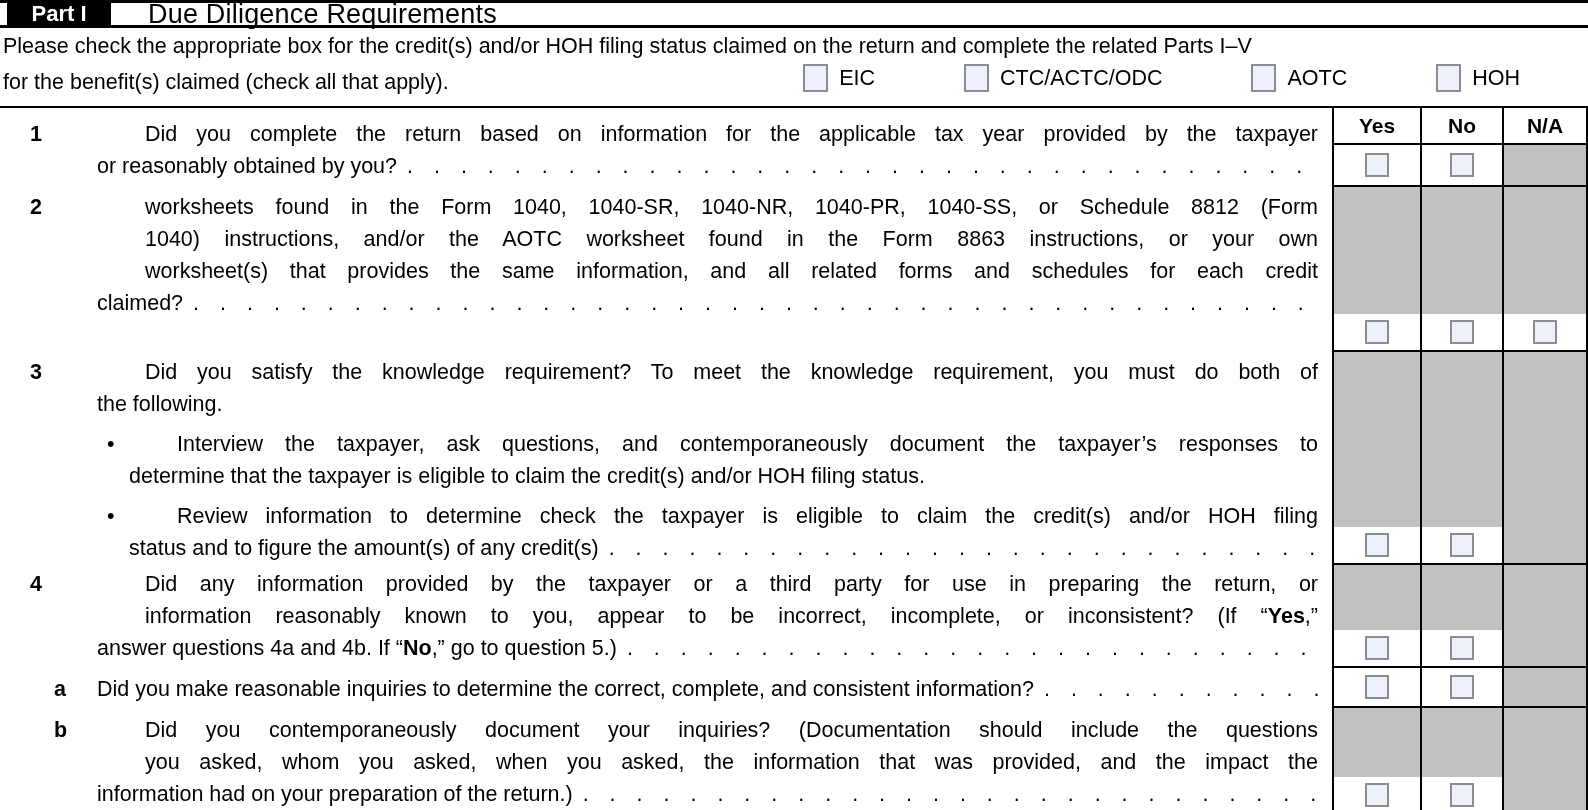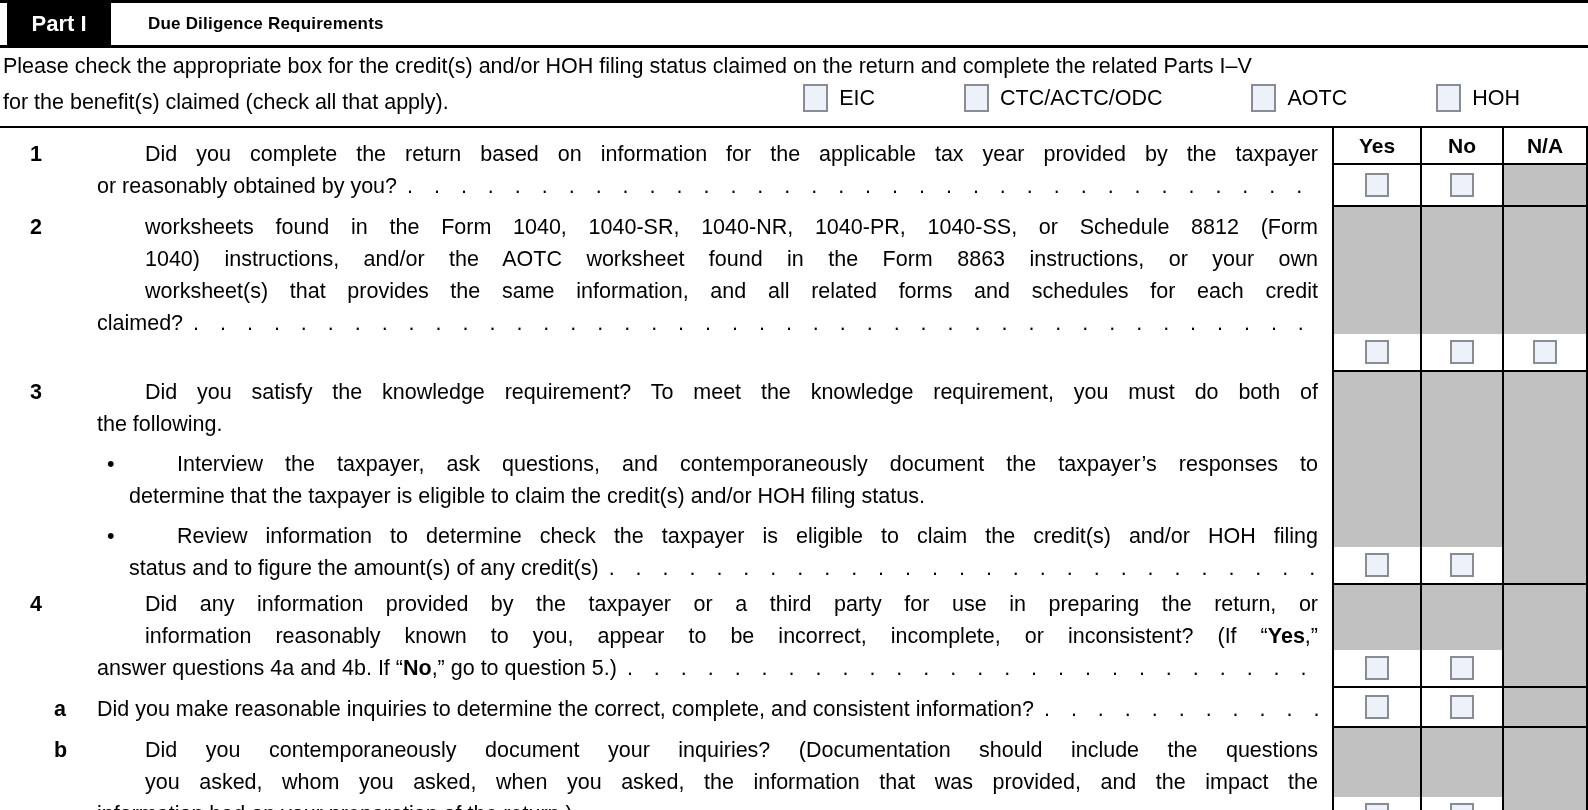--- a/index.html
+++ b/index.html
@@ -4,31 +4,31 @@
 <style>
   html,body{margin:0;padding:0;}
   body{
     width:1588px;height:810px;overflow:hidden;background:#fff;color:#000;
     font-family:"Liberation Sans","DejaVu Sans",sans-serif;
     font-size:21.5px;line-height:32px;
     -webkit-font-smoothing:antialiased;
   }
   
   .partbar{
-    height:48px;box-sizing:border-box;display:flex;align-items:stretch;
+    height:28px;box-sizing:border-box;display:flex;align-items:stretch;
     border-top:3px solid #000;border-bottom:3px solid #000;background:#fff;
   }
   .partbox{
     background:#000;color:#fff;width:104px;margin-left:7px;
     display:flex;align-items:center;justify-content:center;
     font-weight:700;font-size:22px;
   }
   .parttitle{
     margin-left:37px;display:flex;align-items:center;
-    font-weight:700;font-size:17px;letter-spacing:.2px;
+    font-weight:400;font-size:27px;letter-spacing:.2px;
   }
   
   .intro{
     height:80px;box-sizing:border-box;border-bottom:2px solid #000;
     padding:2px 8px 0 3px;
   }
   .intro .l1{white-space:nowrap;}
   .intro .l2{display:flex;align-items:center;white-space:nowrap;padding-right:60px;}
   .intro .spacer{flex:1;}
   .citem{display:inline-flex;align-items:center;margin-left:89px;}

